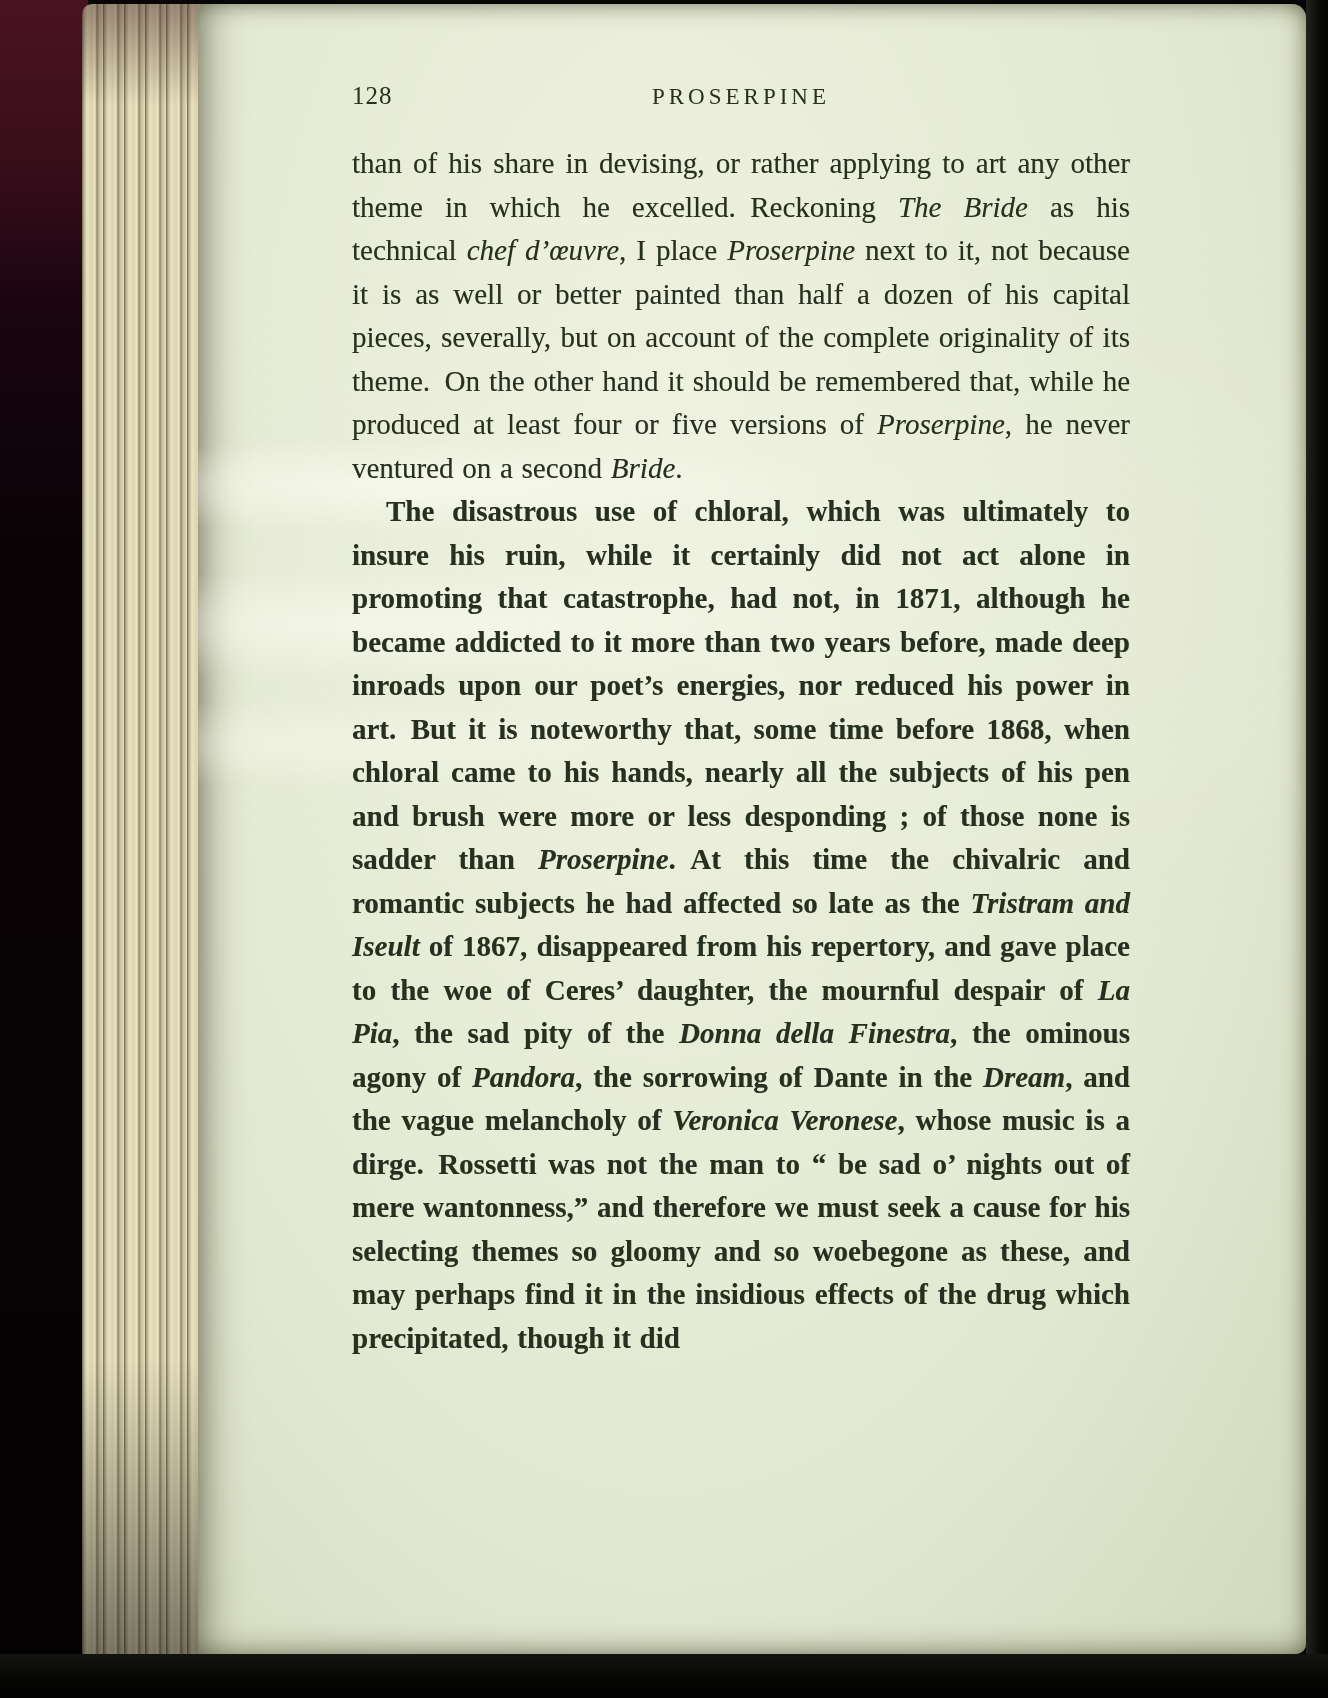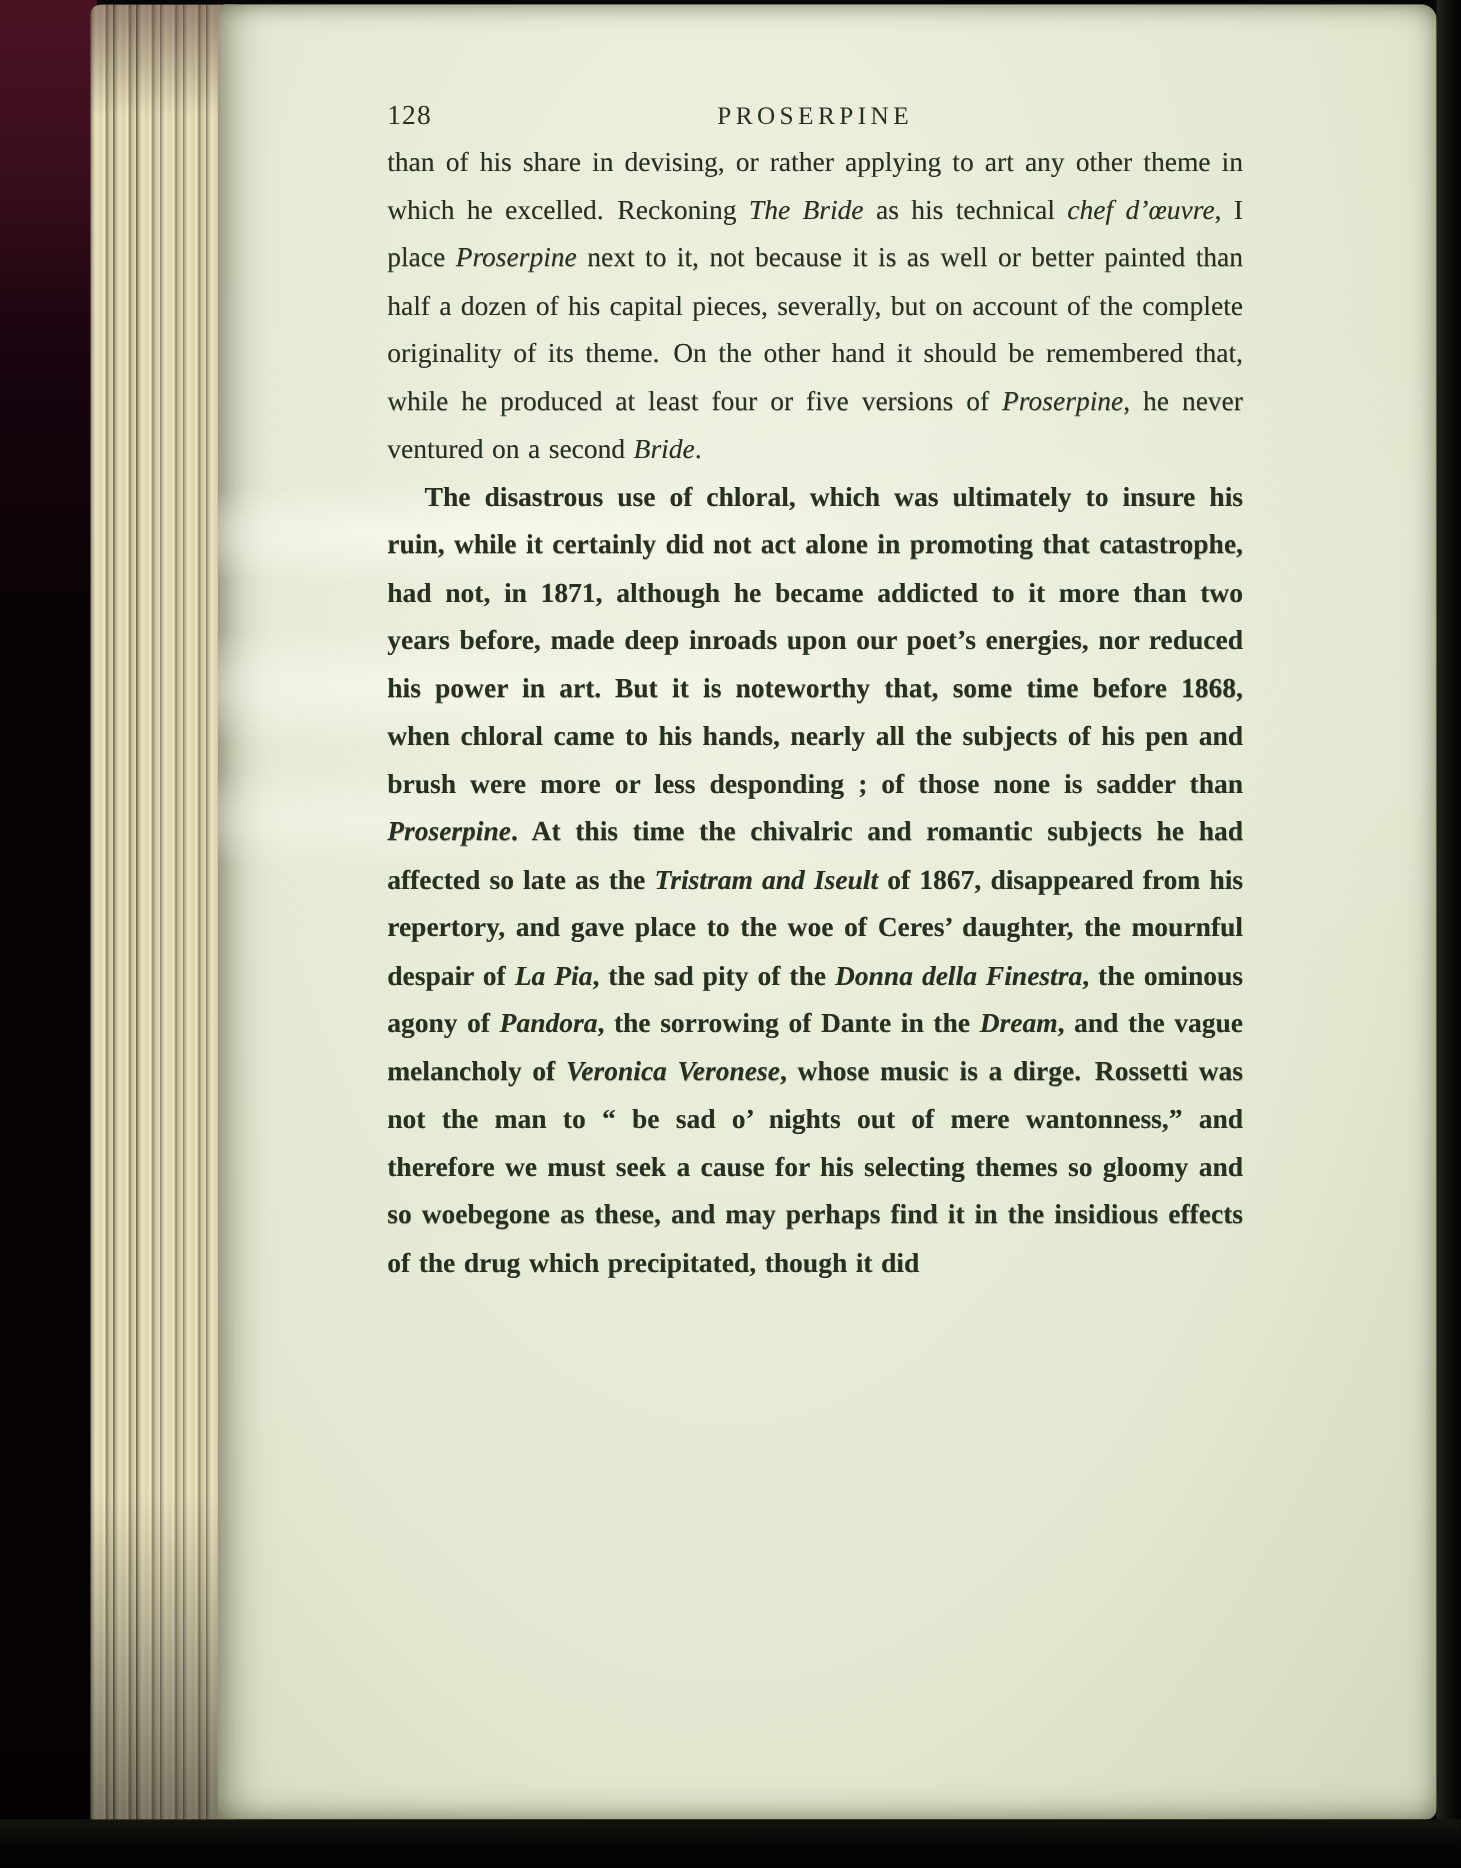--- a/index.html
+++ b/index.html
@@ -56,39 +56,40 @@
     position: absolute; inset: 0; pointer-events: none; border-radius: inherit;
     background:
       radial-gradient(ellipse 620px 64px at 210px 482px, rgba(255,255,244,0.6), rgba(255,255,244,0) 72%),
       radial-gradient(ellipse 700px 76px at 170px 620px, rgba(255,255,244,0.5), rgba(255,255,244,0) 72%),
       radial-gradient(ellipse 520px 64px at 120px 740px, rgba(252,252,240,0.42), rgba(255,255,244,0) 70%),
       radial-gradient(ellipse 900px 500px at 55% 35%, rgba(255,255,248,0.16), rgba(255,255,248,0) 80%);
   }
 
   
   .textblock {
-    position: absolute; left: 352px; top: 92px; width: 778px;
+    position: absolute; left: 352px; top: 82px; width: 778px;
     color: #273020;
   }
   .pagehead {
     display: flex; align-items: baseline;
     height: 34px;
   }
   .pageno {
     width: 150px;
     font-size: 25px; letter-spacing: 1px;
   }
   .running-head {
     flex: 1; text-align: center;
     font-size: 23px; letter-spacing: 4px;
     padding-right: 150px;
     font-weight: 500;
   }
   .body-text {
-    font-size: 25px;
+    margin-top: 26px;
+    font-size: 29px;
     line-height: 43.5px;
     text-align: justify;
     text-shadow: 0.3px 0.3px 0 rgba(35, 45, 28, 0.35);
     word-spacing: 1.5px;
   }
   .body-text p { margin: 0; }
   .body-text p.indent { text-indent: 34px; font-weight: bold; }
   .body-text i { font-style: italic; }
 
   

